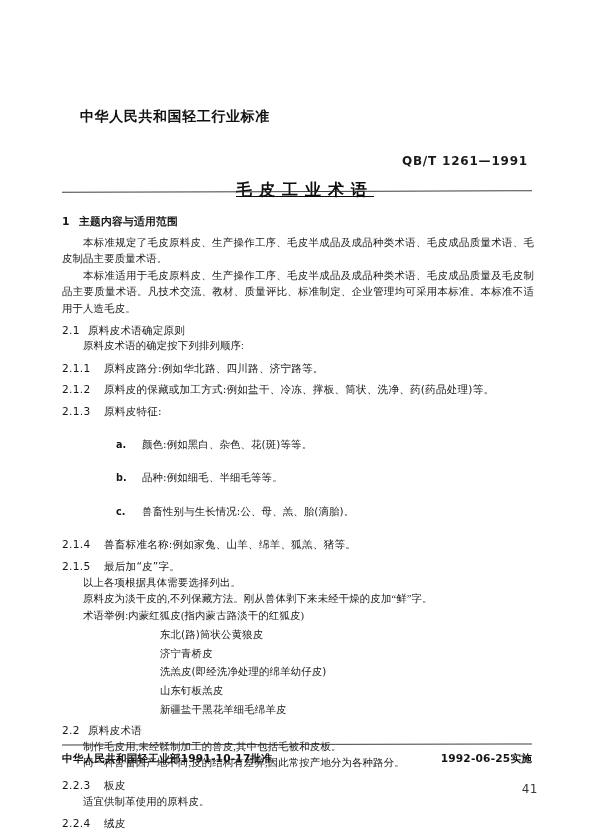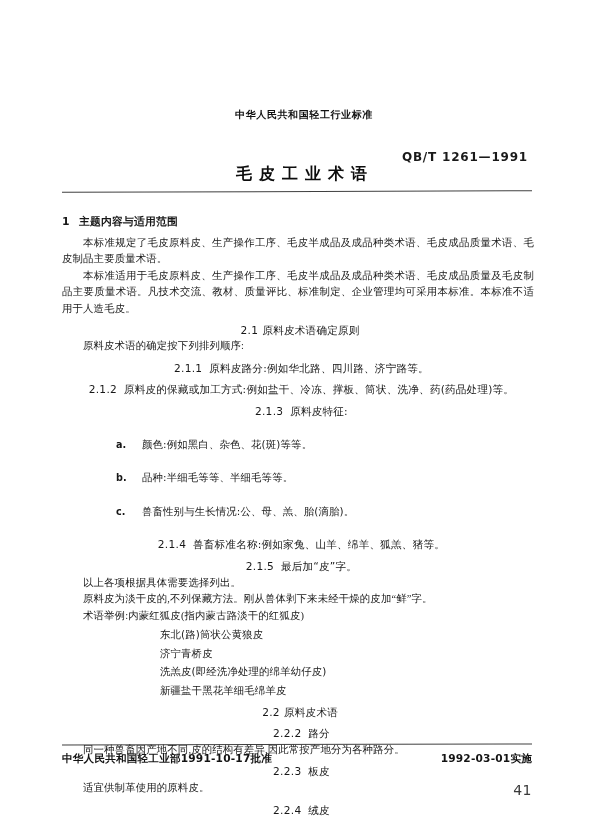--- a/index.html
+++ b/index.html
@@ -25,44 +25,44 @@
   }
 
   
   .header-block {
     position: absolute;
     left: 72px;
     top: 108px;
     width: 456px;
   }
   .org-title {
-    text-align: center;
-    font-size: 10px;
+    font-size: 14px;
     font-weight: bold;
     letter-spacing: 0.6px;
     color: #111;
     padding-left: 8px;
   }
   .std-number {
     text-align: right;
     font-size: 12px;
     font-weight: bold;
     letter-spacing: 0.8px;
     margin-top: 28px;
     color: #1a1a1a;
     font-family: "DejaVu Sans", "Liberation Sans", sans-serif;
   }
   .doc-title {
     text-align: center;
     font-size: 16px;
     font-weight: bold;
     letter-spacing: 7px;
-    margin-top: 0;
+    margin-top: 12px;
     padding-left: 10px;
     color: #0d0d0d;
+    text-decoration: underline;
   }
   .rule-top {
     position: absolute;
     left: 62px;
     top: 191px;
     width: 470px;
     height: 0;
     border-top: 1.3px solid #2b2b2b;
     transform: rotate(-0.18deg);
     opacity: 0.9;
@@ -88,21 +88,20 @@
   }
   .sec-head .num {
     display: inline-block;
     min-width: 17px;
   }
 
   .sub-head {
     font-size: 10.6px;
     margin-top: 5px;
     letter-spacing: 0.2px;
-    text-align: center;
   }
   .sub-head .num {
     display: inline-block;
     min-width: 26px;
     letter-spacing: 0.3px;
   }
   .subsub-head .num {
     display: inline-block;
     min-width: 42px;
     letter-spacing: 0.3px;
@@ -159,23 +158,23 @@
     display: flex;
     justify-content: space-between;
     align-items: baseline;
     font-size: 10.6px;
     font-weight: bold;
     letter-spacing: 0.2px;
     color: #131313;
   }
   .page-num {
     position: absolute;
-    right: 68px;
+    right: 62px;
     top: 782px;
-    font-size: 14px;
+    font-size: 12px;
     color: #3a3a3a;
     letter-spacing: 0.5px;
   }
 </style>
 </head>
 <body>
 
 <div class="page">
 
   <div class="header-block">
@@ -206,63 +205,62 @@
       <span class="num">2.1.2</span><span>原料皮的保藏或加工方式:例如盐干、冷冻、撑板、筒状、洗净、药(药品处理)等。</span>
     </div>
     <div class="sub-head subsub-head">
       <span class="num">2.1.3</span><span>原料皮特征:</span>
     </div>
 
     <p class="alpha-item">
       <span class="alabel">a.</span><span>颜色:例如黑白、杂色、花(斑)等等。</span>
     </p>
     <p class="alpha-item">
-      <span class="alabel">b.</span><span>品种:半细毛等等、半细毛等等。</span>
+      <span class="alabel">b.</span><span>品种:例如细毛、半细毛等等。</span>
     </p>
     <p class="alpha-item">
       <span class="alabel">c.</span><span>兽畜性别与生长情况:公、母、羔、胎(滴胎)。</span>
     </p>
 
     <div class="sub-head subsub-head">
       <span class="num">2.1.4</span><span>兽畜标准名称:例如家兔、山羊、绵羊、狐羔、猪等。</span>
     </div>
     <div class="sub-head subsub-head">
       <span class="num">2.1.5</span><span>最后加“皮”字。</span>
     </div>
 
     <p class="body-line">以上各项根据具体需要选择列出。</p>
     <p class="body-line">原料皮为淡干皮的,不列保藏方法。刚从兽体剥下来未经干燥的皮加“鲜”字。</p>
     <p class="body-line">术语举例:内蒙红狐皮(指内蒙古路淡干的红狐皮)</p>
 
     <p class="example-line">东北(路)筒状公黄狼皮</p>
     <p class="example-line">济宁青桥皮</p>
     <p class="example-line">洗羔皮(即经洗净处理的绵羊幼仔皮)</p>
+    <p class="example-line">山东钉板羔皮</p>
     <p class="example-line">新疆盐干黑花羊细毛绵羊皮</p>
 
     <div class="sub-head">
       <span class="num">2.2</span><span>原料皮术语</span>
     </div>
 
-
-    <div class="sub-head subsub-head">
-      <span class="num">2.2.2</span><span>路分</span>
-    </div>
+    <p class="body-line">制作毛皮用,未经鞣制加工的兽皮,其中包括毛被和皮板。</p>
+
     <p class="body-line">同一种兽畜因产地不同,皮的结构有差异,因此常按产地分为各种路分。</p>
 
     <div class="sub-head subsub-head">
       <span class="num">2.2.3</span><span>板皮</span>
     </div>
     <p class="body-line">适宜供制革使用的原料皮。</p>
 
     <div class="sub-head subsub-head">
       <span class="num">2.2.4</span><span>绒皮</span>
     </div>
 
   </div>
 
   <div class="rule-bottom"></div>
   <div class="footer">
     <span>中华人民共和国轻工业部1991-10-17批准</span>
-    <span>1992-03-01实施</span>
+    <span>1992-06-25实施</span>
   </div>
   <div class="page-num">41</div>
 
 </div>
 
 </body></html>

